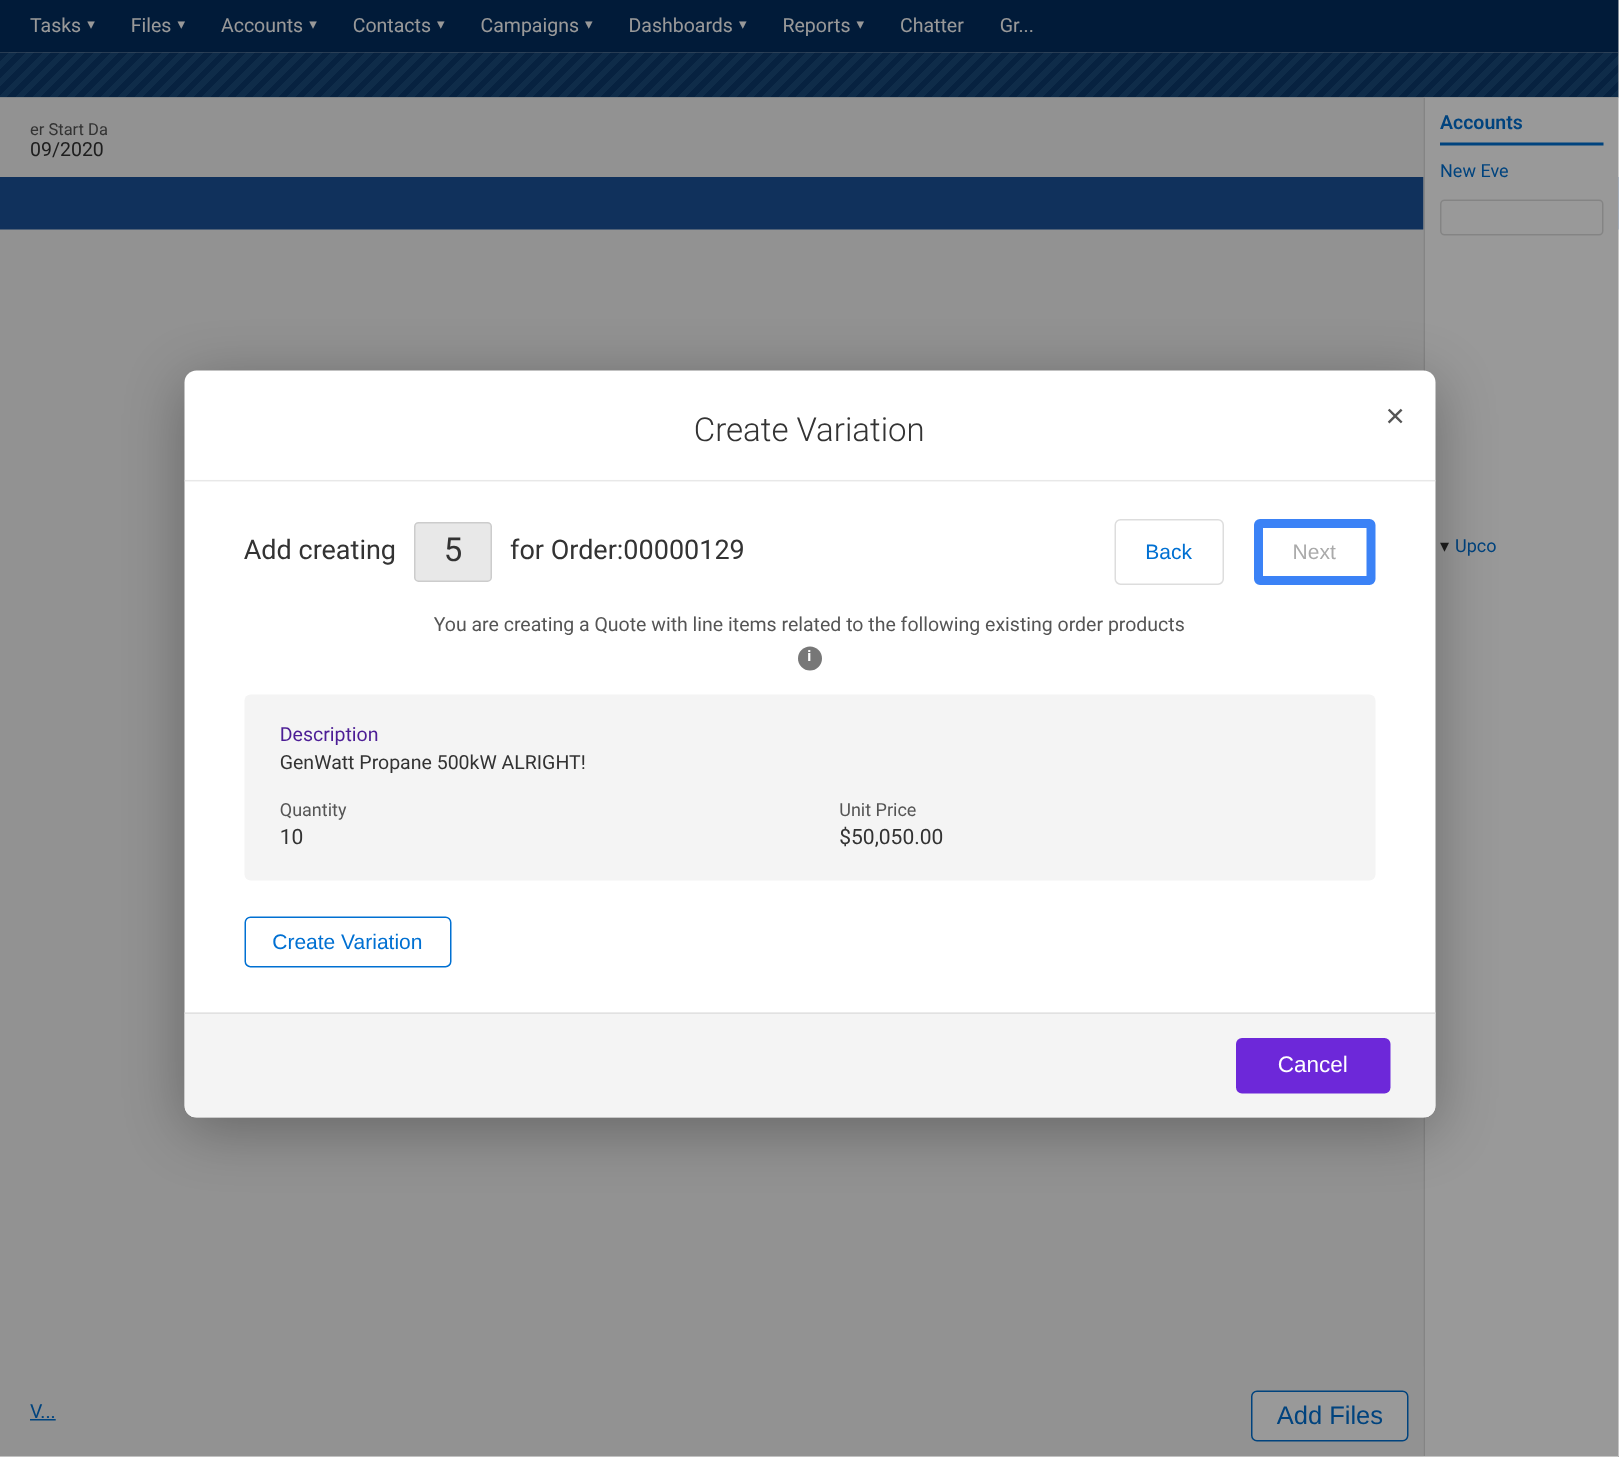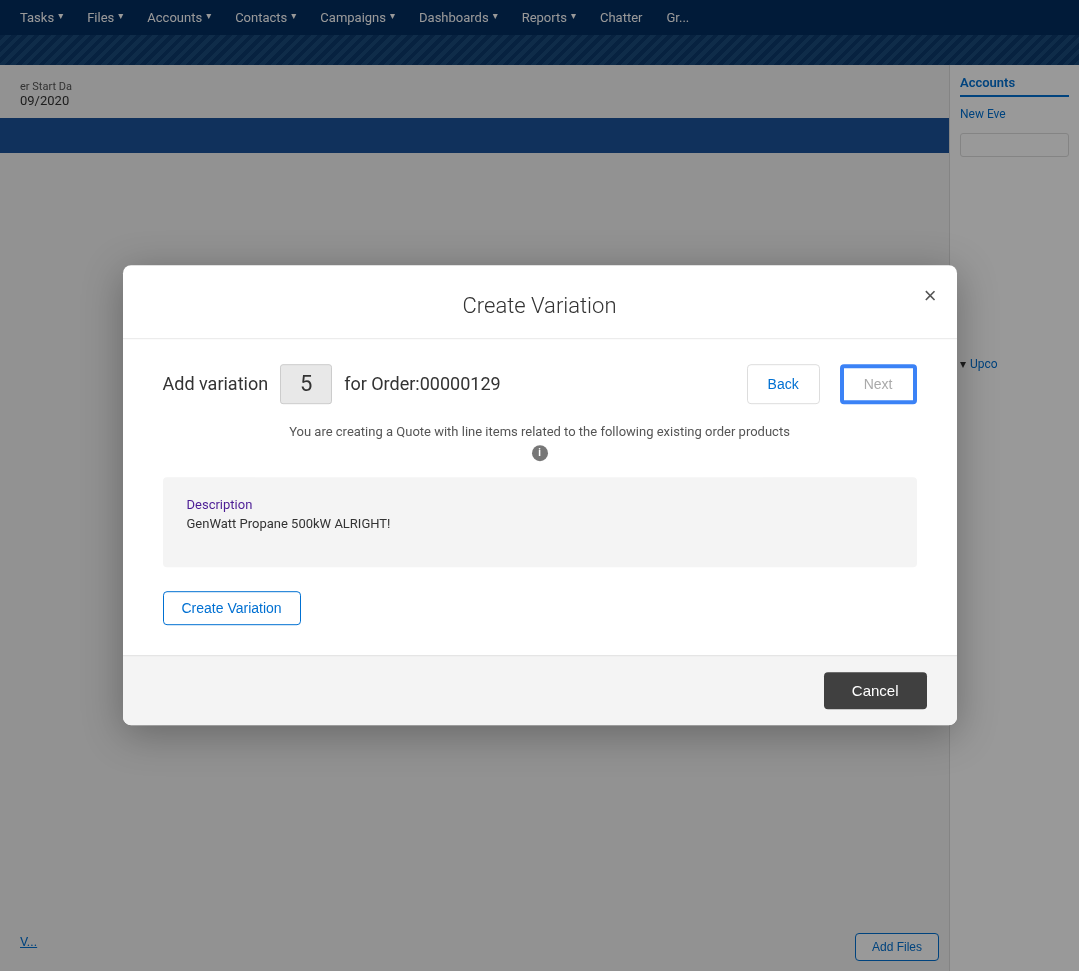--- a/index.html
+++ b/index.html
@@ -145,21 +145,21 @@
       bottom: 10px;
       right: 140px;
       z-index: 0;
     }
     .add-files-btn {
       background: #fff;
       border: 1px solid #0070d2;
       color: #0070d2;
       padding: 6px 16px;
       border-radius: 4px;
-      font-size: 12px;
+      font-size: 17px;
       cursor: pointer;
     }
 
     
     .overlay {
       position: absolute;
       top: 0;
       left: 0;
       right: 0;
       bottom: 0;
@@ -246,21 +246,21 @@
       padding: 8px 20px;
       border: 1px solid #ddd;
       border-radius: 4px;
       background: #fff;
       color: #0070d2;
       font-size: 14px;
       cursor: pointer;
     }
     .btn-next {
       padding: 8px 20px;
-      border: 4px solid #3b82f6;
+      border: 6px solid #3b82f6;
       border-radius: 4px;
       background: #fff;
       color: #aaa;
       font-size: 14px;
       cursor: pointer;
     }
 
     
     .review-title {
       font-size: 16px;
@@ -344,21 +344,21 @@
 
     
     .modal-footer {
       background: #f4f4f4;
       padding: 16px 30px;
       display: flex;
       justify-content: flex-end;
       border-top: 1px solid #e0e0e0;
     }
     .btn-cancel {
-      background: #404040;
+      background: #6d28d9;
       color: #fff;
       border: none;
       border-radius: 4px;
       padding: 10px 28px;
       font-size: 15px;
       cursor: pointer;
     }
   </style>
 </head>
 <body>
@@ -433,39 +433,49 @@
 <div class="modal">
 
   <div class="modal-header">
     <h2 class="modal-title">Create Variation</h2>
     <button class="modal-close">×</button>
   </div>
 
   <div class="modal-body">
     
     <div class="variation-line">
-      <span class="variation-label">Add variation</span>
+      <span class="variation-label">Add creating</span>
       <div class="variation-number-box">5</div>
       <span class="variation-order">for Order:00000129</span>
       <div class="nav-buttons">
         <button class="btn-back">Back</button>
         <button class="btn-next">Next</button>
       </div>
     </div>
 
     
     <div class="review-subtitle">
       <span>You are creating a Quote with line items related to the following existing order products</span>
       <span class="info-icon">i</span>
     </div>
 
     
     <div class="product-card">
       <div class="product-desc-label">Description</div>
       <div class="product-desc-value">GenWatt Propane 500kW ALRIGHT!</div>
+      <div class="product-fields">
+        <div class="product-field">
+          <div class="field-label">Quantity</div>
+          <div class="field-value">10</div>
+        </div>
+        <div class="product-field">
+          <div class="field-label">Unit Price</div>
+          <div class="field-value">$50,050.00</div>
+        </div>
+      </div>
     </div>
 
     
     <button class="create-variation-btn">Create Variation</button>
 
     
     
 
   </div>
 

